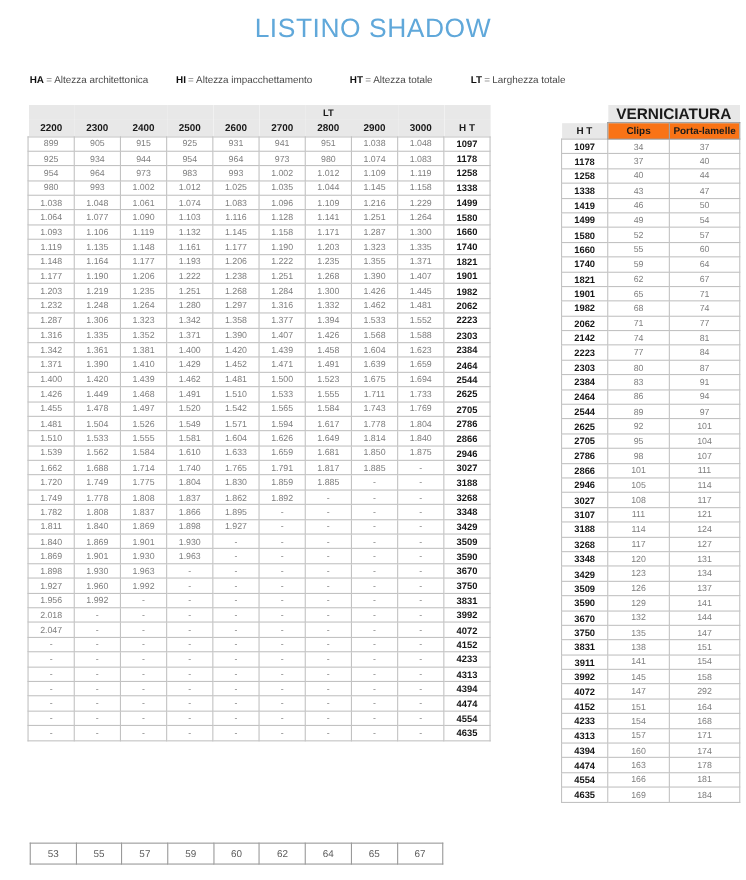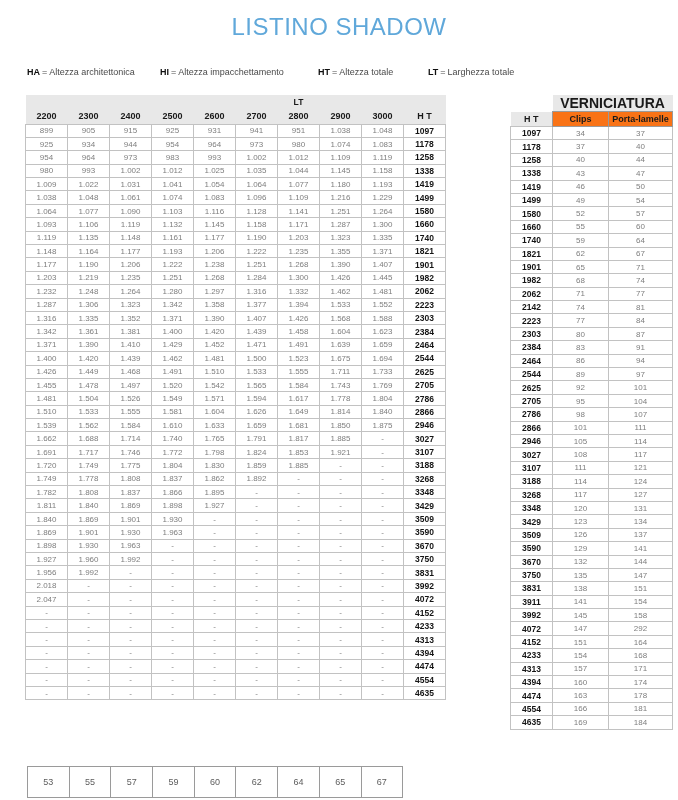--- a/index.html
+++ b/index.html
@@ -45,21 +45,21 @@
   .vern-table tbody { border:1px solid #9a9a9a; }
   .vern-table tbody td {
     border:1px solid #c2c2c2; height:13.4px; text-align:center;
     font-size:8px; color:#7e7e7e;
   }
   .vern-table tbody td.ht { font-weight:bold; color:#141414; font-size:8.5px; }
 
   
   .bottom-table { position:absolute; left:27px; top:766px; }
   .bottom-table td {
-    width:41.7px; height:31px; border:1px solid #9a9a9a;
+    width:41.7px; height:19px; border:1px solid #9a9a9a;
     text-align:center; font-size:9px; color:#5c5c5c;
   }
 </style>
 </head>
 <body>
 
 <div class="page">
 
   <div class="title">LISTINO SHADOW</div>
 
@@ -152,32 +152,20 @@
           <td>1.002</td>
           <td>1.012</td>
           <td>1.025</td>
           <td>1.035</td>
           <td>1.044</td>
           <td>1.145</td>
           <td>1.158</td>
           <td class="ht">1338</td>
         </tr>
         <tr>
-          <td>1.009</td>
-          <td>1.022</td>
-          <td>1.031</td>
-          <td>1.041</td>
-          <td>1.054</td>
-          <td>1.064</td>
-          <td>1.077</td>
-          <td>1.180</td>
-          <td>1.193</td>
-          <td class="ht">1419</td>
-        </tr>
-        <tr>
           <td>1.038</td>
           <td>1.048</td>
           <td>1.061</td>
           <td>1.074</td>
           <td>1.083</td>
           <td>1.096</td>
           <td>1.109</td>
           <td>1.216</td>
           <td>1.229</td>
           <td class="ht">1499</td>
@@ -390,32 +378,20 @@
           <td>1.662</td>
           <td>1.688</td>
           <td>1.714</td>
           <td>1.740</td>
           <td>1.765</td>
           <td>1.791</td>
           <td>1.817</td>
           <td>1.885</td>
           <td>-</td>
           <td class="ht">3027</td>
-        </tr>
-        <tr>
-          <td>1.691</td>
-          <td>1.717</td>
-          <td>1.746</td>
-          <td>1.772</td>
-          <td>1.798</td>
-          <td>1.824</td>
-          <td>1.853</td>
-          <td>1.921</td>
-          <td>-</td>
-          <td class="ht">3107</td>
         </tr>
         <tr>
           <td>1.720</td>
           <td>1.749</td>
           <td>1.775</td>
           <td>1.804</td>
           <td>1.830</td>
           <td>1.859</td>
           <td>1.885</td>
           <td>-</td>

